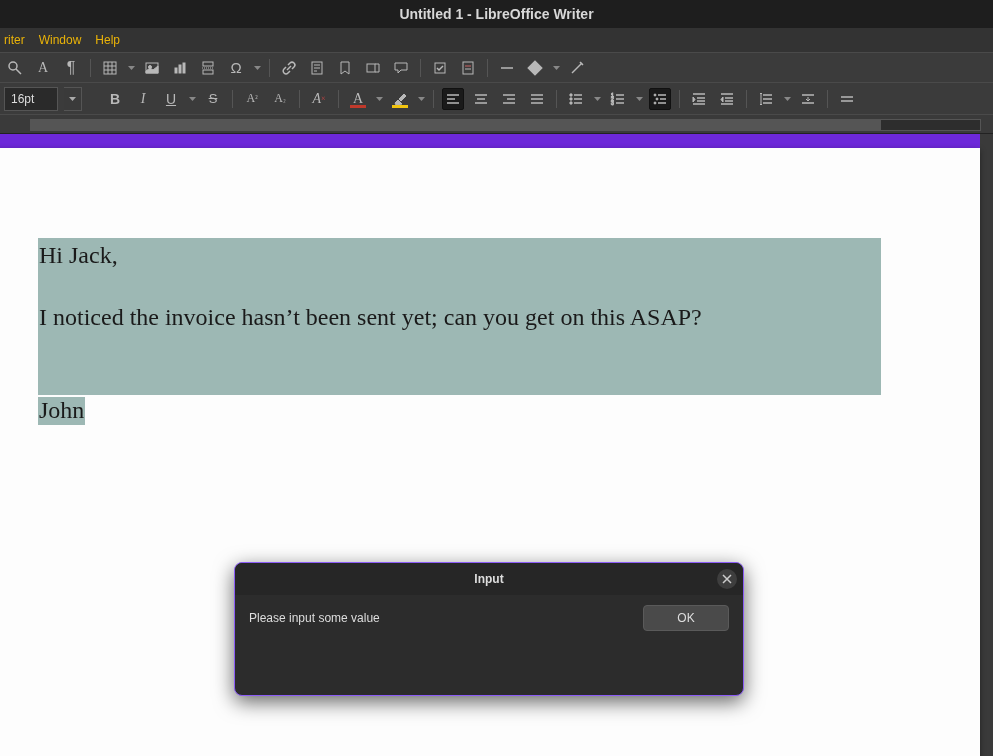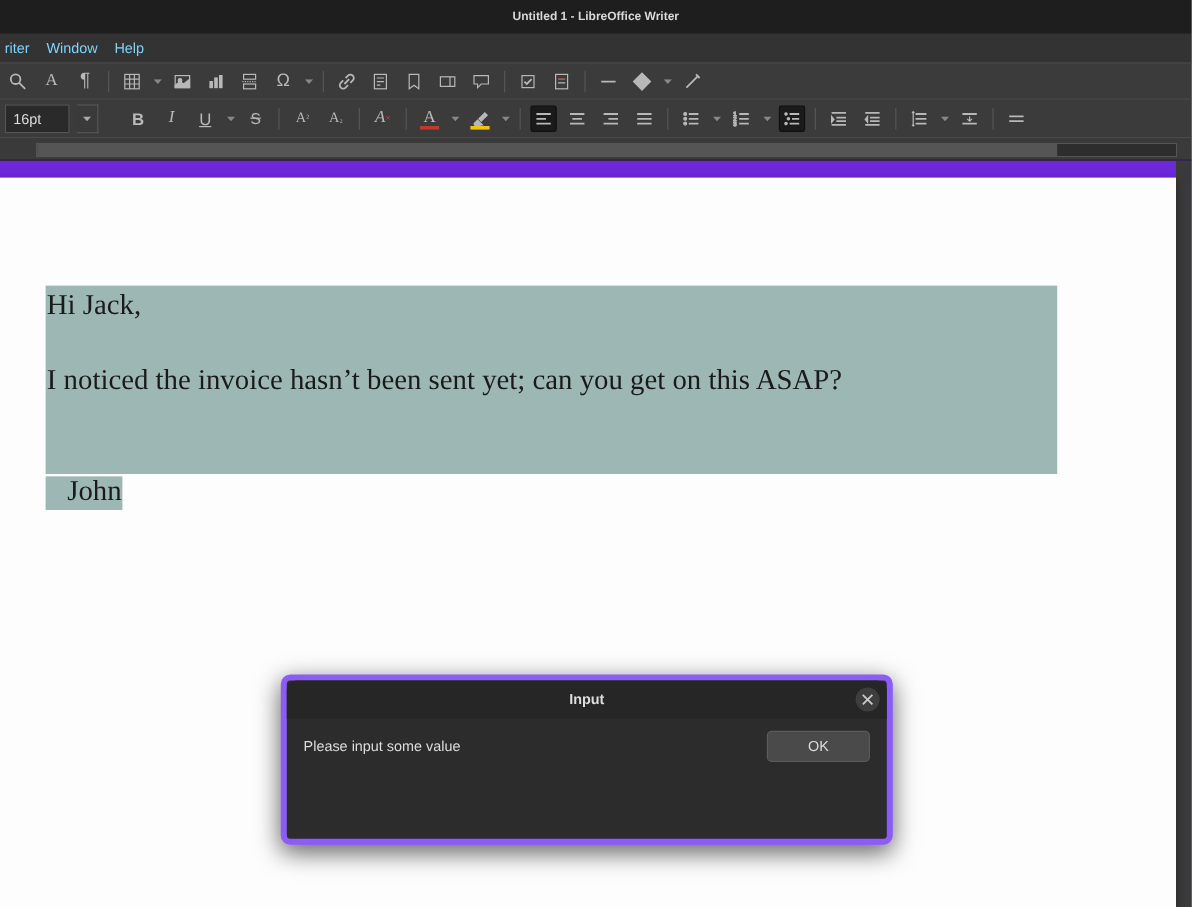--- a/index.html
+++ b/index.html
@@ -12,33 +12,33 @@
     position: relative;
     color: #ccc;
   }
   
   .titlebar {
     height: 28px;
     background: #1e1e1e;
     display: flex;
     align-items: center;
     justify-content: center;
-    font-size: 10px;
+    font-size: 14px;
     font-weight: bold;
     color: #d8d8d8;
   }
   
   .menubar {
     height: 24px;
     background: #333;
     display: flex;
     align-items: center;
     padding-left: 4px;
     font-size: 12px;
-    color: #7dd3fc;
+    color: #eab308;
     gap: 14px;
   }
   .menubar span { cursor: default; }
   
   .toolbar {
     background: #3b3b3b;
     display: flex;
     align-items: center;
     padding: 2px 4px;
     gap: 6px;
@@ -136,21 +136,21 @@
   }
   .doc-line { margin-bottom: 0; }
   .blank-line { height: 31px; }
   
   .dialog {
     position: absolute;
     left: 234px;
     top: 562px;
     width: 510px;
     background: #2c2c2c;
-    border: 5px solid #8b5cf6;
+    border: 1px solid #8b5cf6;
     border-radius: 8px;
     box-shadow: 0 6px 20px rgba(0,0,0,0.6);
     color: #ddd;
     font-size: 12px;
   }
   .dialog-hdr {
     height: 32px;
     display:flex;
     align-items:center;
     justify-content:center;
@@ -522,21 +522,21 @@
   <div class="scroll-v"></div>
   <div class="page">
     <div class="doc-text">
       <div style="background:#9db8b4; width:843px; padding:2px 0 0 1px;">
         <div class="doc-line"><span>Hi Jack,</span></div>
         <div class="blank-line"></div>
         <div class="doc-line"><span>I noticed the invoice hasn’t been sent yet; can you get on this ASAP?</span></div>
         <div class="blank-line"></div>
         <div class="blank-line"></div>
       </div>
-      <div class="doc-line"><span style="background:#9db8b4; padding:0 1px 2px 18px;">John</span></div>
+      <div class="doc-line"><span style="background:#9db8b4; padding:0 1px 2px 1px;">John</span></div>
     </div>
   </div>
 </div>
 
 <div class="dialog">
   <div class="dialog-hdr">
     <span>Input</span>
     <div class="dialog-close">
       <svg width="10" height="10" viewBox="0 0 10 10">
           <path d="M1 1 L9 9 M9 1 L1 9" stroke="#ccc" stroke-width="1.5"></path>

